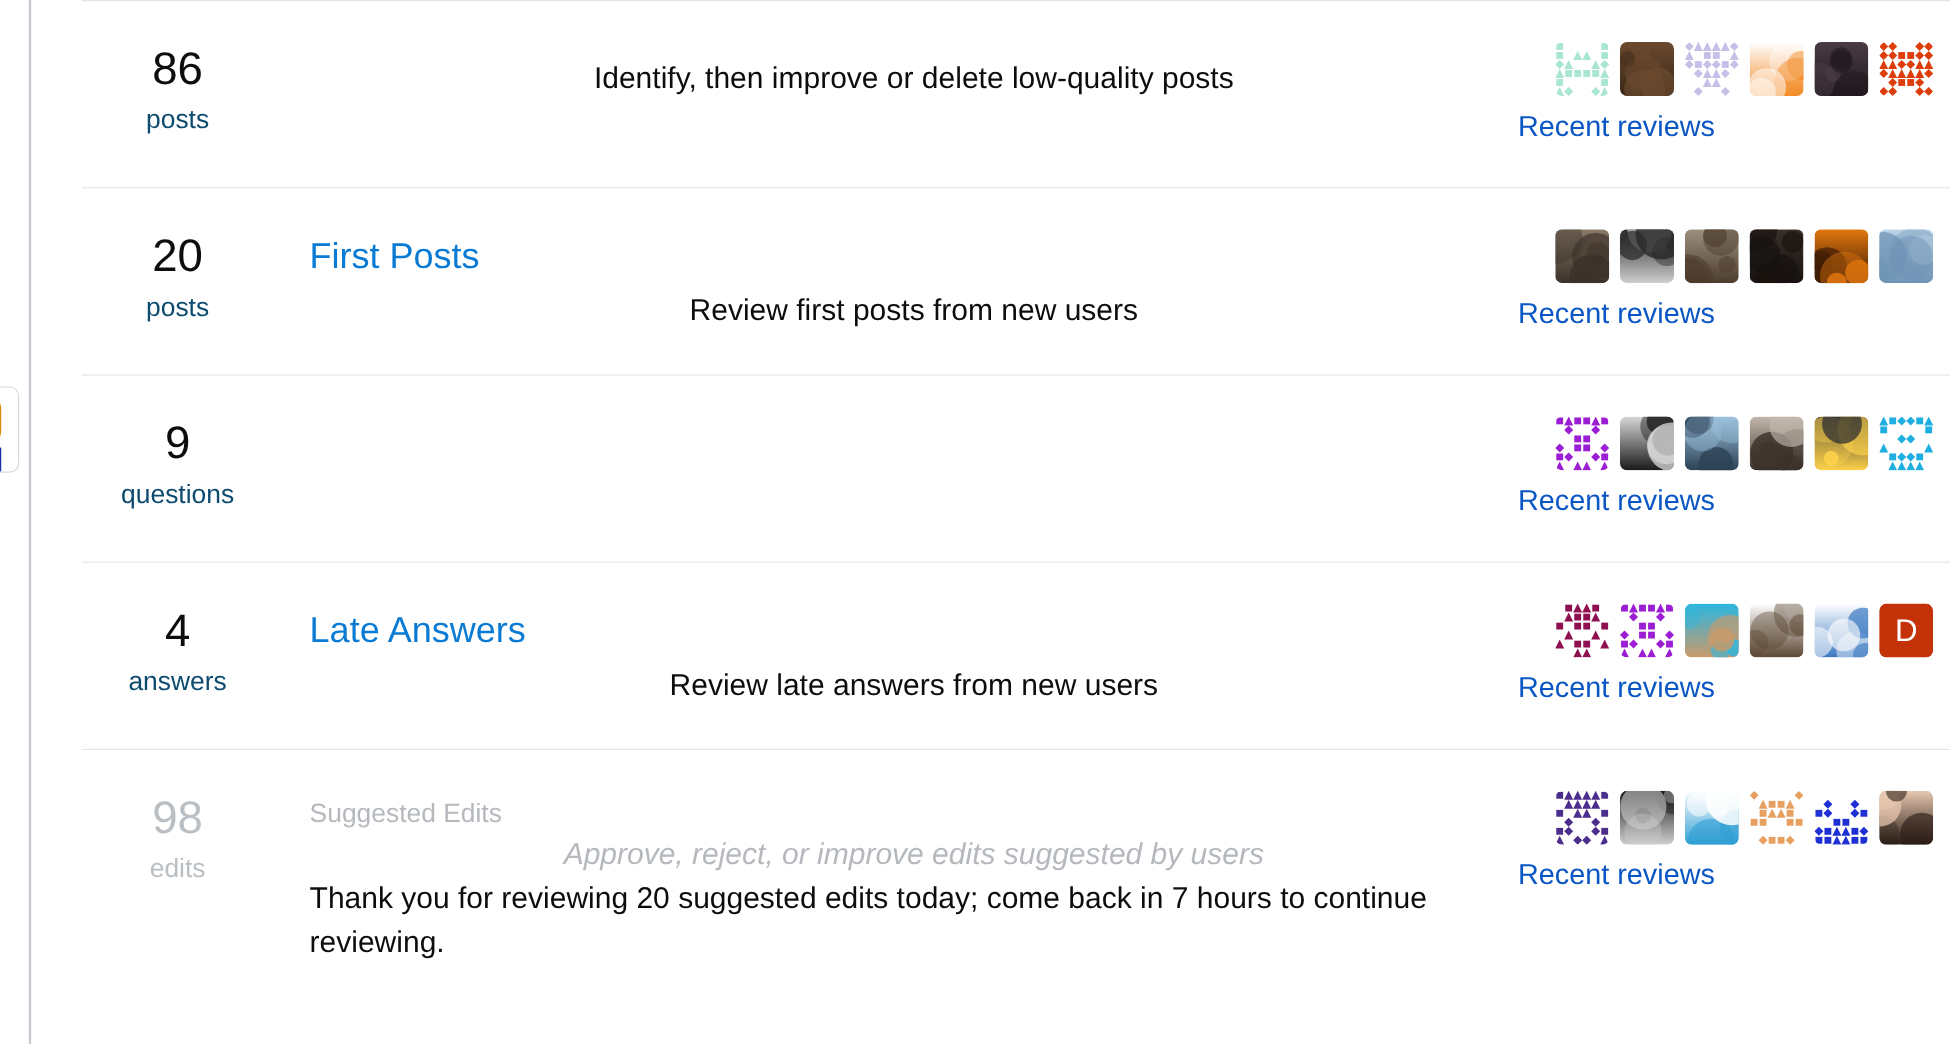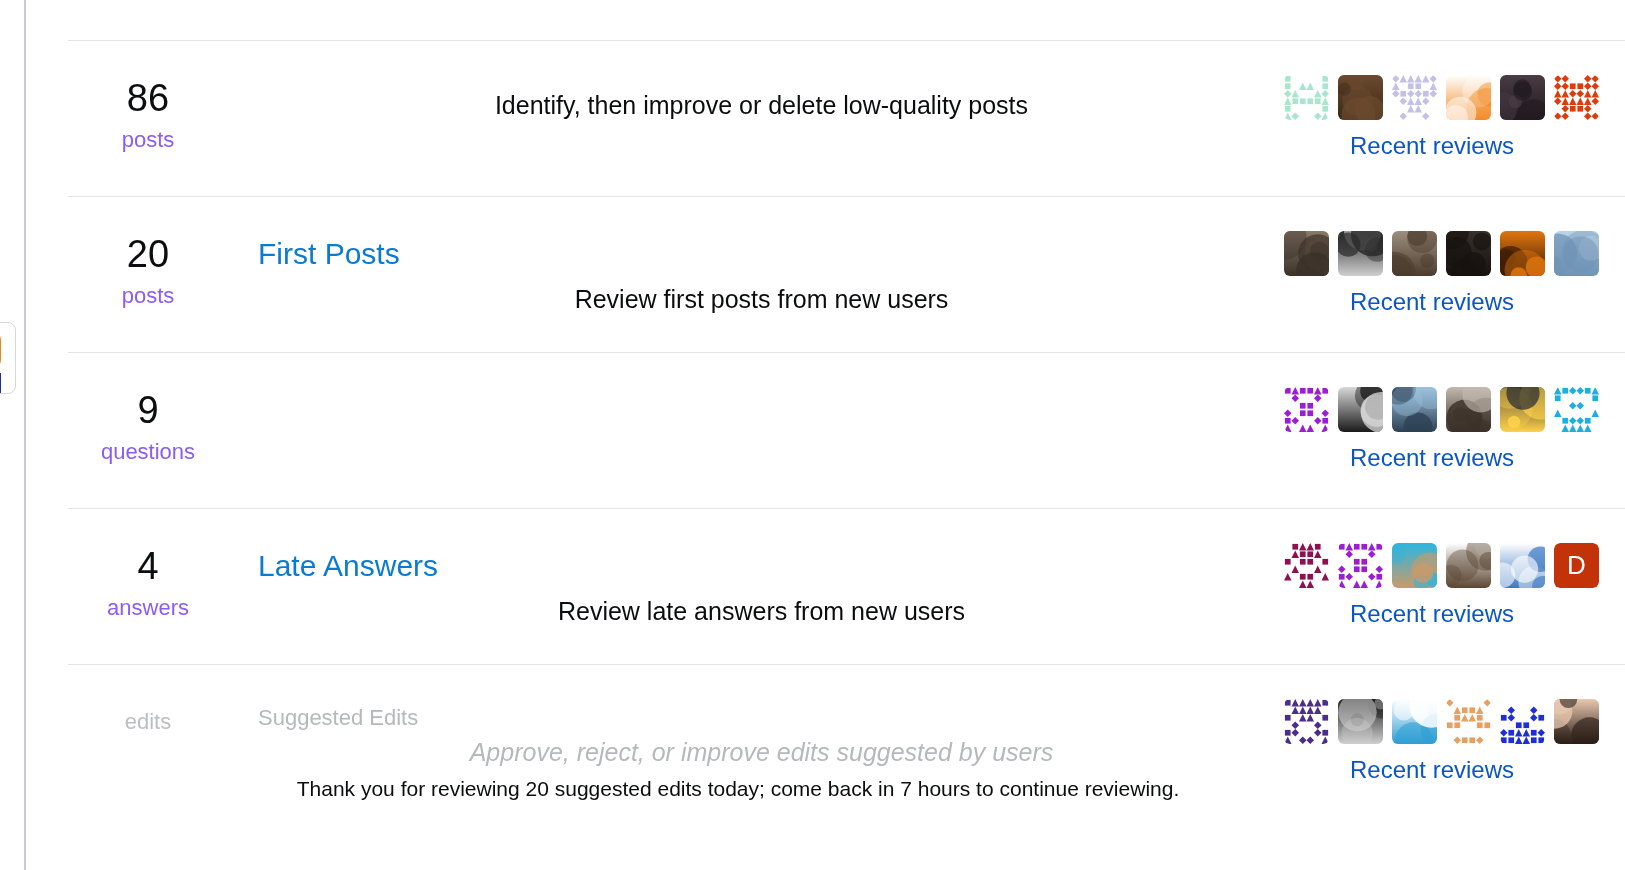--- a/index.html
+++ b/index.html
@@ -61,21 +61,20 @@
     background: #c8ccd0;
   }
 
   
   #content {
     position: absolute;
     left: 68px;
     top: 0;
     right: 0;
     bottom: 0;
-    margin-top: 40px;
   }
 
   .divider {
     height: 1px;
     background: #e3e6e8;
     margin: 0;
   }
 
   .queue-row {
     position: relative;
@@ -95,21 +94,21 @@
   }
   .count-num {
     font-size: 38px;
     line-height: 42px;
     color: #0c0d0e;
     font-weight: 400;
   }
   .count-label {
     font-size: 22px;
     line-height: 30px;
-    color: #8b5cf6;
+    color: #0c4a6e;
     margin-top: 6px;
   }
   .disabled .count-num,
   .disabled .count-label { color: #babfc4; }
 
   
   .text-col {
     flex: 1 1 auto;
     padding-top: 20px;
     padding-left: 30px;
@@ -136,35 +135,34 @@
     cursor: default;
   }
   .disabled .queue-desc {
     color: #b5b9bd;
     font-size: 25px;
     line-height: 34px;
     margin-top: 2px;
     font-style: italic;
   }
   .queue-note {
-    font-size: 21px;
+    font-size: 25px;
     line-height: 36px;
     color: #0c0d0e;
     margin-top: 2px;
     max-width: 960px;
-    text-align: center;
   }
 
   
   .right-col {
     flex: 0 0 auto;
     width: 360px;
     padding-top: 16px;
-    padding-right: 26px;
-    text-align: center;
+    padding-right: 14px;
+    text-align: left;
   }
   .avatar-strip {
     display: flex;
     justify-content: flex-end;
     gap: 9px;
     margin-bottom: 10px;
   }
   .avatar {
     width: 45px;
     height: 45px;
@@ -703,20 +701,21 @@
               </svg>
             </span>
             <span class="avatar">
               <span class="letter-avatar" style="background: rgb(196, 50, 10); color: rgb(255, 255, 255);">D</span>
             </span>
           </div><a class="recent-link">Recent reviews</a></div>
       </div>
       <div class="divider"></div>
       <div class="queue-row disabled last">
         <div class="count-col">
+          <div class="count-num">98</div>
           <div class="count-label">edits</div>
         </div>
         <div class="text-col">
           <a class="queue-title">Suggested Edits</a>
           <div class="queue-desc">Approve, reject, or improve edits suggested by users</div>
           <div class="queue-note">Thank you for reviewing 20 suggested edits today; come back in 7 hours to continue reviewing.</div>
         </div>
         <div class="right-col"><div class="avatar-strip">
             <span class="avatar">
               <svg viewBox="0 0 45 45" xmlns="http://www.w3.org/2000/svg">

